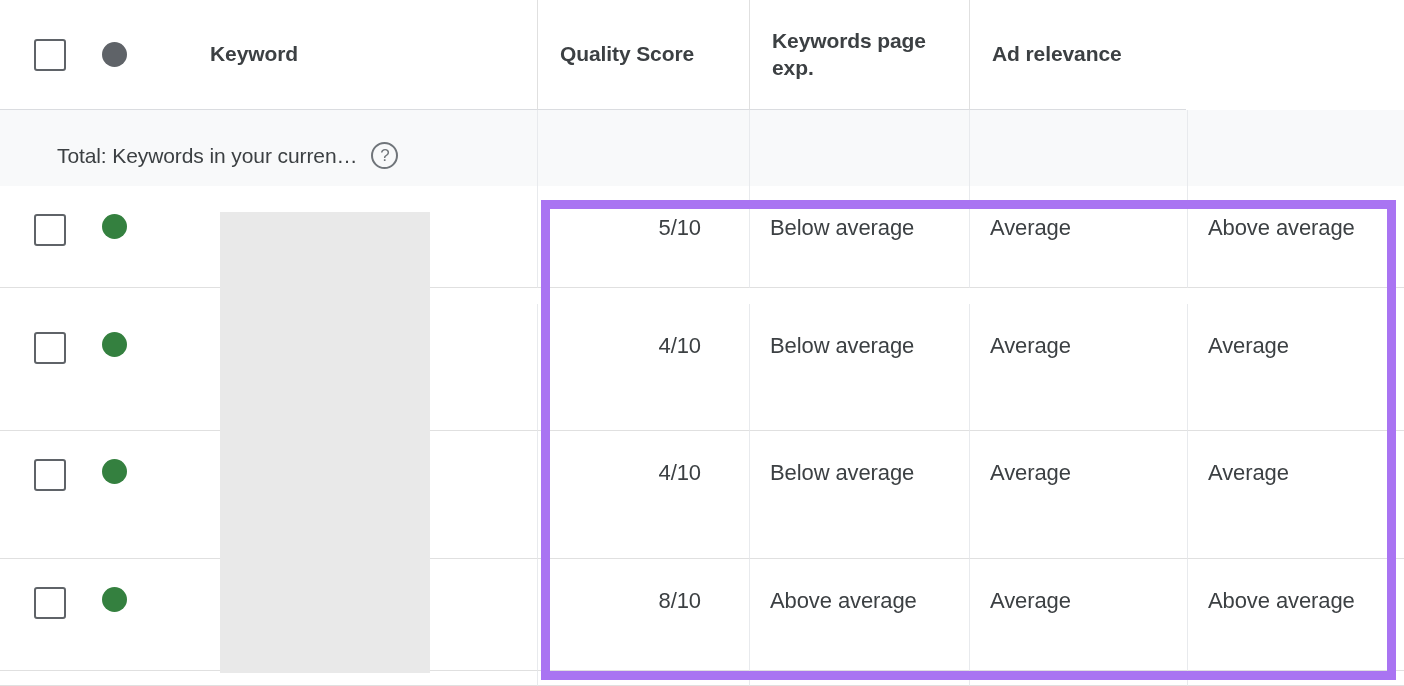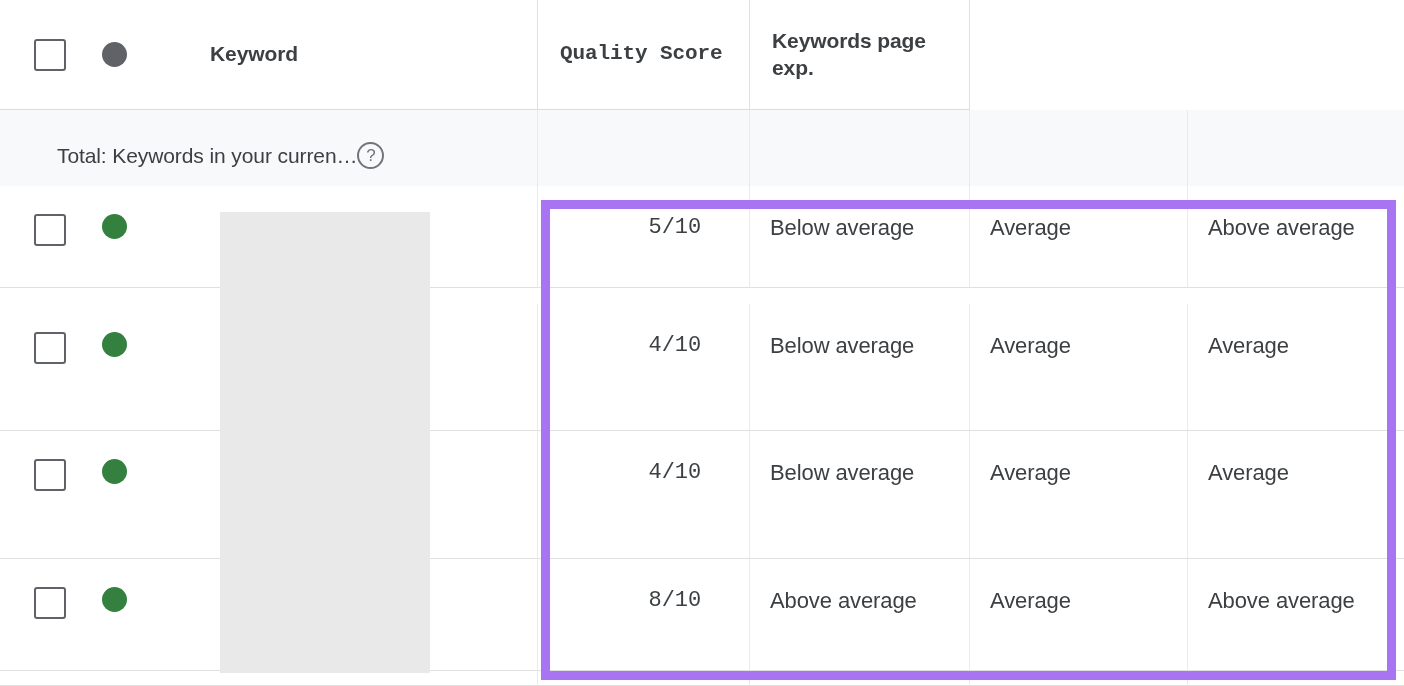--- a/index.html
+++ b/index.html
@@ -17,21 +17,21 @@
     background: #f5f5f6;
   }
 
   
   .table { position: absolute; left: 0; top: 0; width: 1404px; }
 
   .row { position: absolute; left: 0; width: 1404px; display: flex; }
 
   
   .c-kw   { width: 538px; }
-  .c-qs   { width: 212px; font-family: Liberation Mono, monospace; }
+  .c-qs   { width: 212px; }
   .c-lpe  { width: 220px; }
   .c-ctr  { width: 218px; }
   .c-adr  { width: 216px; }
 
   .cell { position: relative; height: 100%; }
 
   
   .header-row { top: 0; height: 110px; background: #fff; }
   .header-row .cell {
     border-right: 1px solid #e0e0e0;
@@ -61,21 +61,21 @@
   
   .total-row { top: 110px; height: 92px; background: #f8f9fa; }
   .total-row .cell {
     border-right: 1px solid #e8eaed;
     border-bottom: 1px solid #e0e0e0;
     background: #f8f9fa;
   }
   .total-row .c-adr { border-right: none; }
   .total-inner {
     display: flex; align-items: center; height: 100%;
-    padding-left: 57px; 
+    padding-left: 57px; gap: 14px;
   }
   .total-text {
     font-size: 21px; color: #3c4043; white-space: nowrap;
     letter-spacing: -0.1px;
   }
   .help-icon {
     width: 27px; height: 27px; border-radius: 50%;
     border: 2.2px solid #70757a; color: #70757a;
     font-size: 17px; font-weight: normal;
     display: flex; align-items: center; justify-content: center;
@@ -151,20 +151,23 @@
 
       <div class="cell c-qs">
         <span>Quality Score</span>
       </div>
 
       <div class="cell c-lpe">
         <span>Keywords page exp.</span>
       </div>
 
 
+      <div class="cell c-adr">
+        <span>Ad relevance</span>
+      </div>
     </div>
 
     <div class="row total-row">
       <div class="cell c-kw">
         <div class="total-inner">
           <span class="total-text">Total: Keywords in your curren…</span>
           <span class="help-icon">?</span>
         </div>
       </div>
       <div class="cell c-qs"></div>

